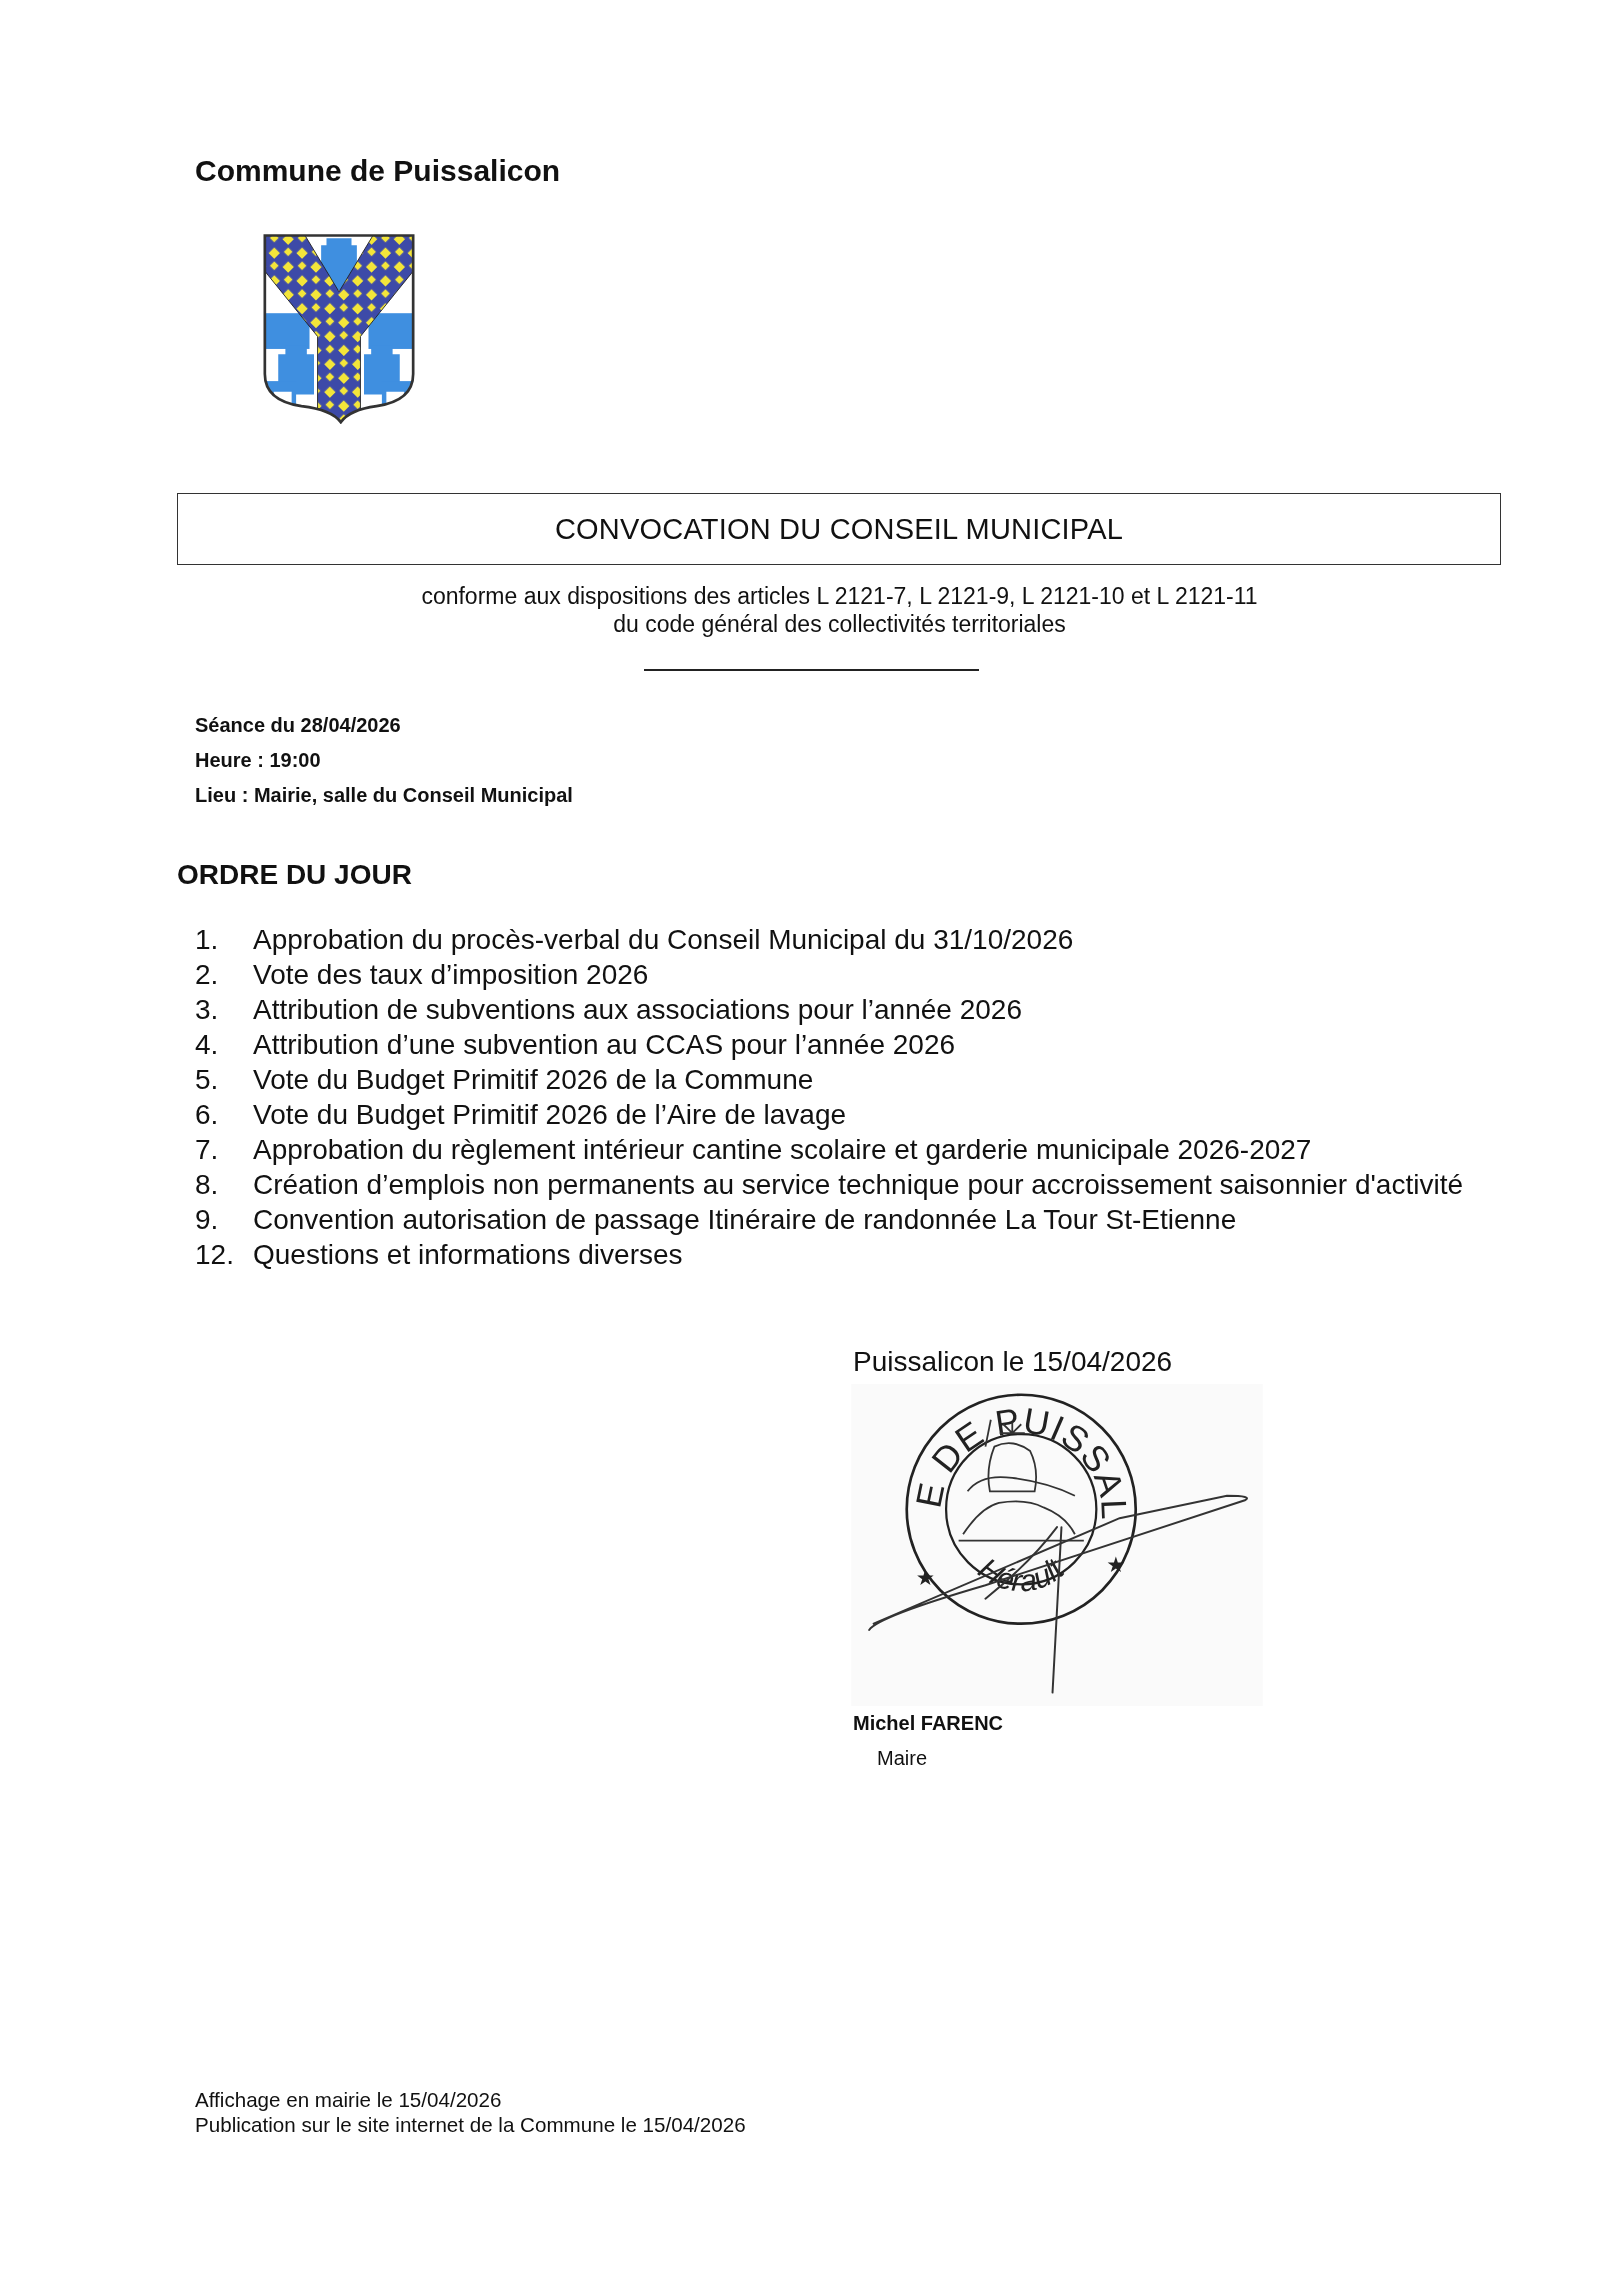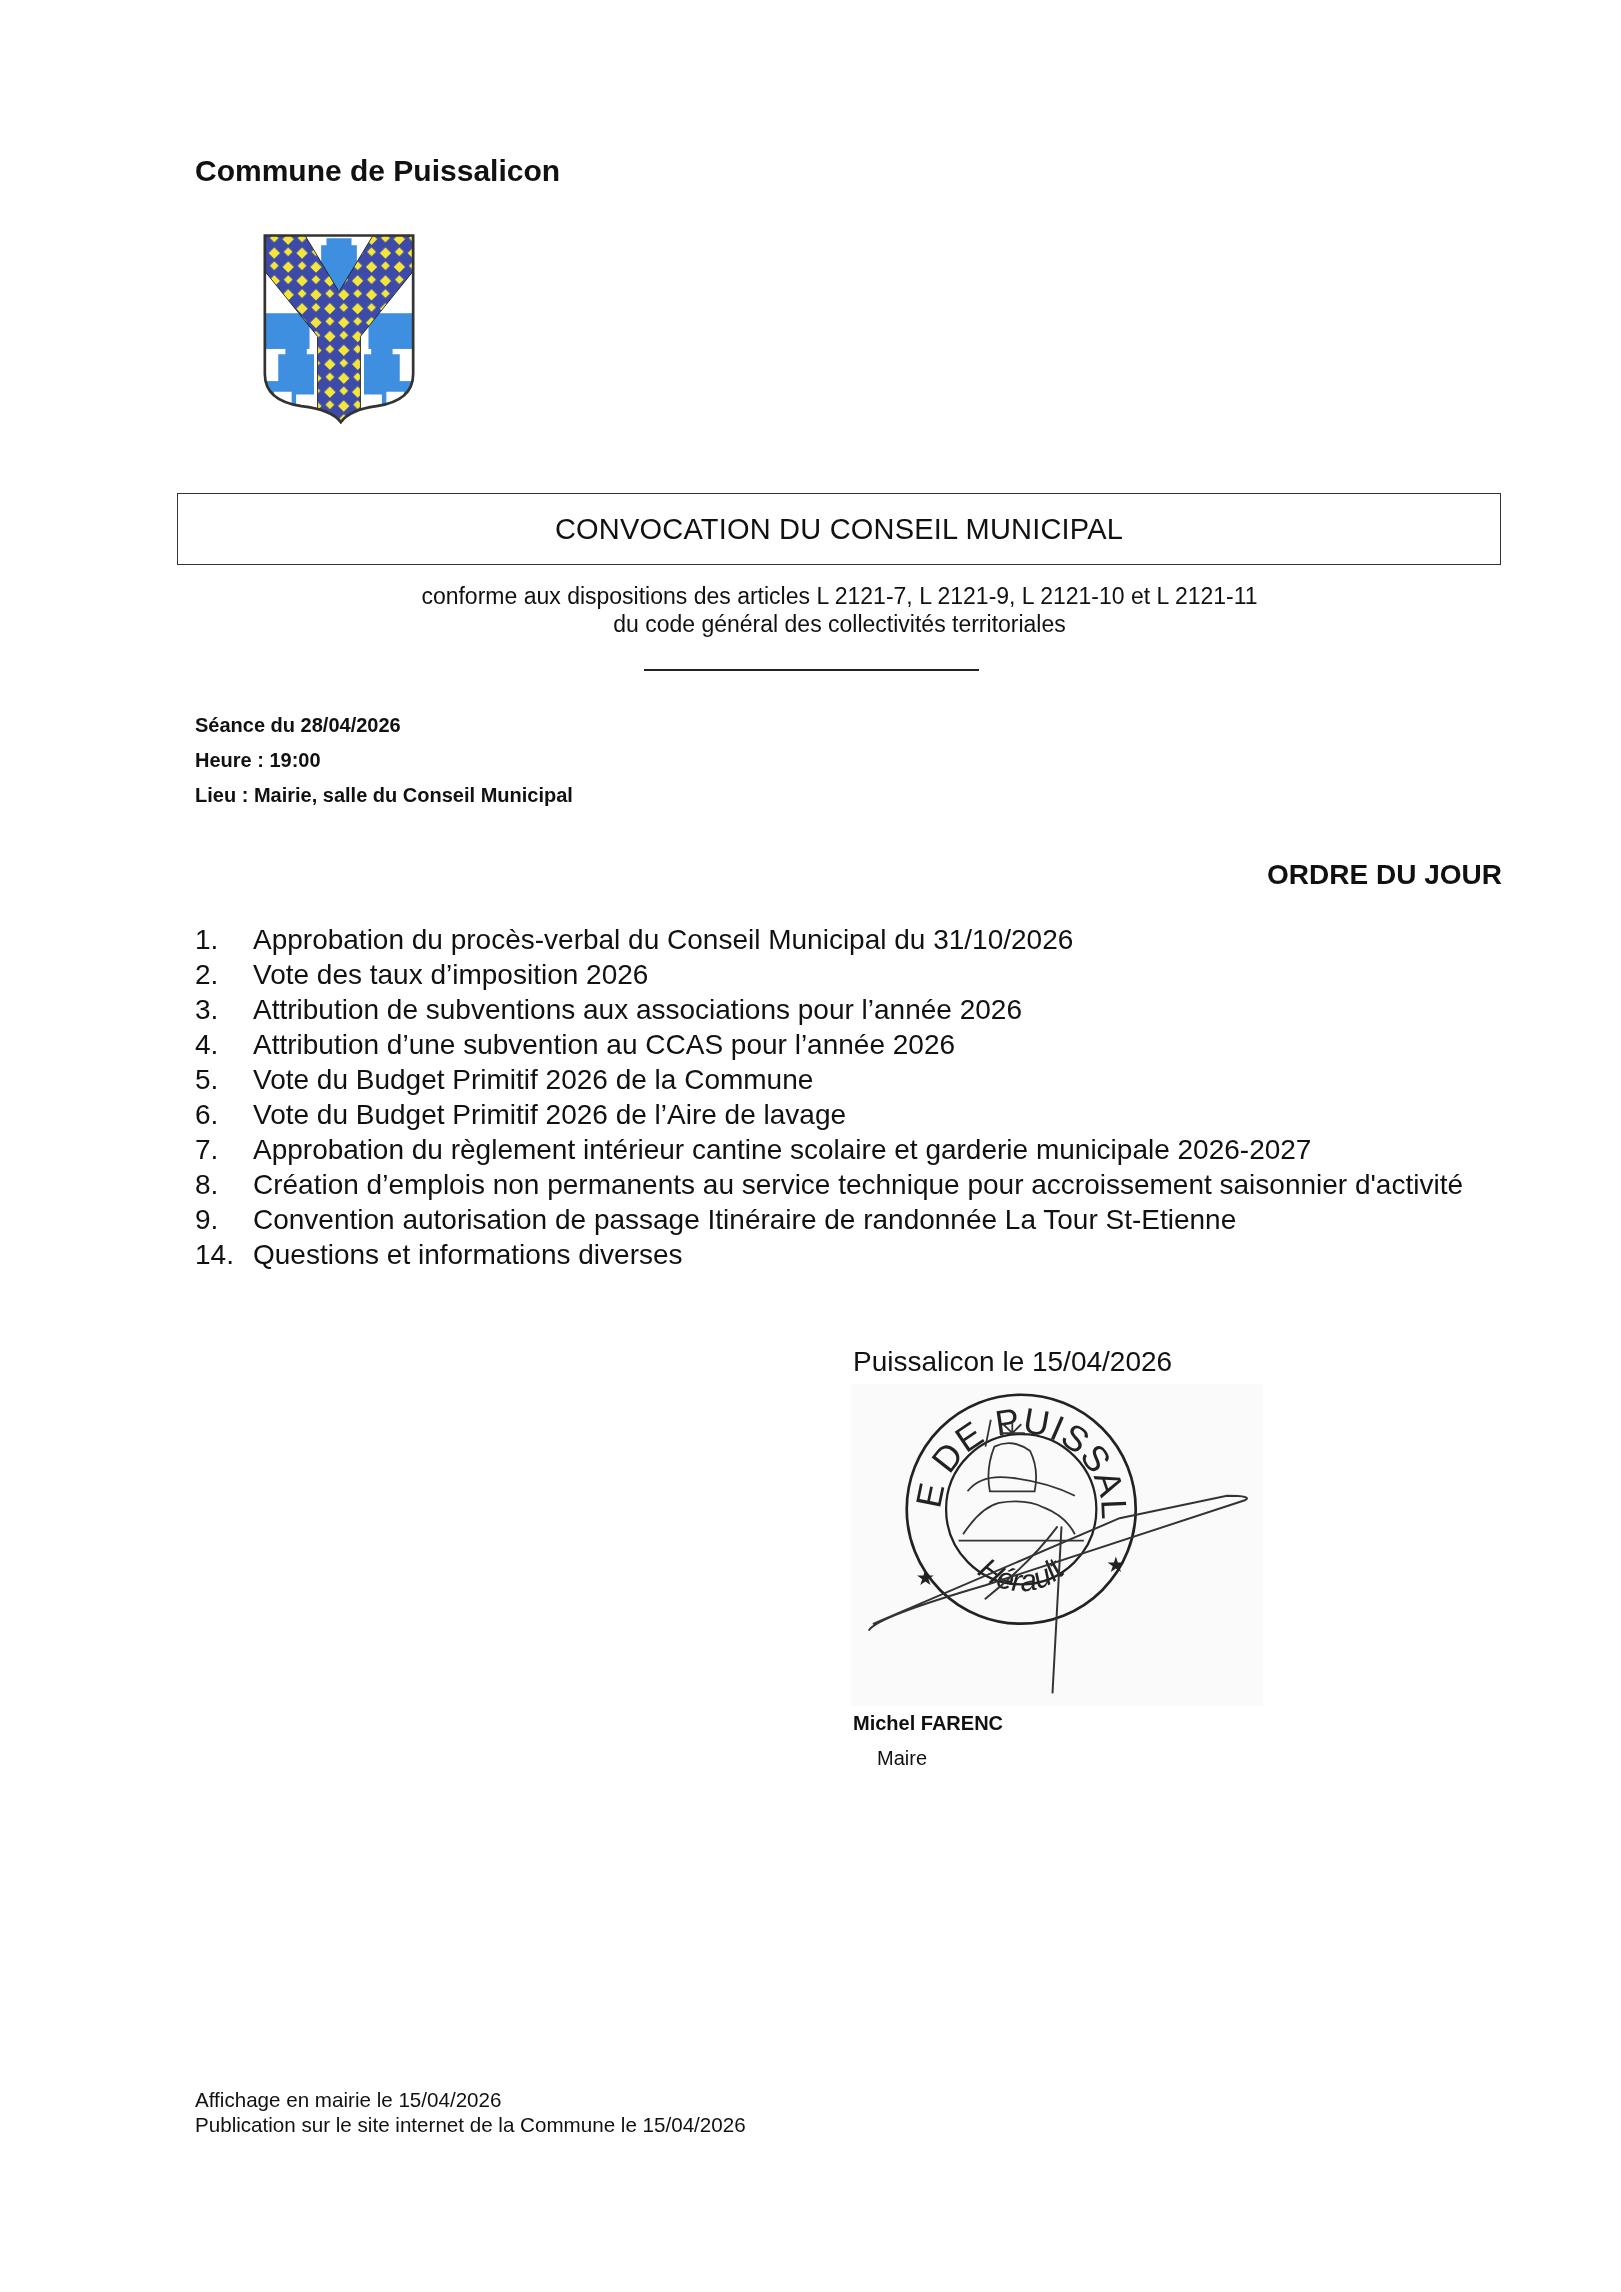--- a/index.html
+++ b/index.html
@@ -10,21 +10,21 @@
   .coat-of-arms { left: 260px; top: 231px; width: 158px; height: 193px; }
   .title-box { left: 177px; top: 493px; width: 1322px; height: 70px; border: 1.8px solid #333;
                display: flex; align-items: center; justify-content: center; }
   .title-box span { font-size: 29px; font-weight: normal; letter-spacing: 0.2px; }
   .legal-ref { left: 177px; width: 1325px; text-align: center; font-size: 23px; line-height: 28px; }
   .legal-ref.l1 { top: 582px; }
   .legal-ref.l2 { top: 610px; }
   .separator { left: 644px; top: 669px; width: 335px; height: 0; border-top: 2.7px solid #222; }
   .meeting-info { left: 195px; top: 708px; font-size: 20px; font-weight: bold; line-height: 35px; }
   .meeting-info div { white-space: nowrap; }
-  .agenda-title { left: 177px; width: 1325px; top: 859px; text-align: right; font-size: 28px; font-weight: bold; }
+  .agenda-title { left: 177px; width: 1325px; top: 859px; text-align: left; font-size: 28px; font-weight: bold; }
   .agenda { left: 195px; top: 922px; width: 1308px; font-size: 28px; line-height: 35px; }
   .agenda-item { display: flex; }
   .agenda-item .num { width: 58px; flex: 0 0 58px; }
   .agenda-item .txt { flex: 1; }
   .sign-date { left: 853px; top: 1346px; font-size: 28px; white-space: nowrap; }
   .stamp { left: 851px; top: 1384px; width: 412px; height: 322px; }
   .signer-name { left: 853px; top: 1712px; font-size: 20px; font-weight: bold; white-space: nowrap; }
   .signer-role { left: 853px; top: 1747px; font-size: 20px; white-space: nowrap; margin-left: 24px; }
   .footer { left: 195px; top: 2087px; font-size: 20.6px; line-height: 25px; }
   .footer div { white-space: nowrap; }
@@ -116,21 +116,21 @@
     </div>
   <div class="agenda-item">
       <span class="num">8.</span>
       <span class="txt">Création d’emplois non permanents au service technique pour accroissement saisonnier d'activité</span>
     </div>
   <div class="agenda-item">
       <span class="num">9.</span>
       <span class="txt">Convention autorisation de passage Itinéraire de randonnée La Tour St-Etienne</span>
     </div>
   <div class="agenda-item">
-      <span class="num">14.</span>
+      <span class="num">12.</span>
       <span class="txt">Questions et informations diverses</span>
     </div>
 </div>
 
 <div class="abs sign-date">Puissalicon le 15/04/2026</div>
 
 <div class="abs stamp">
   <svg width="412" height="322" viewBox="0 0 460 360">
     <defs>
       <path id="arcTop" d="M 100 145 A 90 90 0 1 1 280 145"></path>

